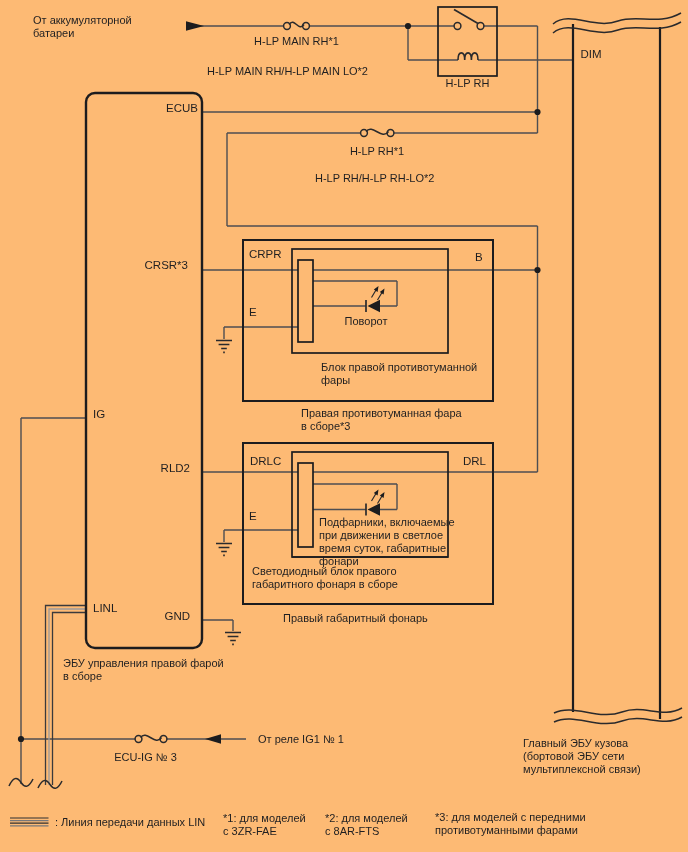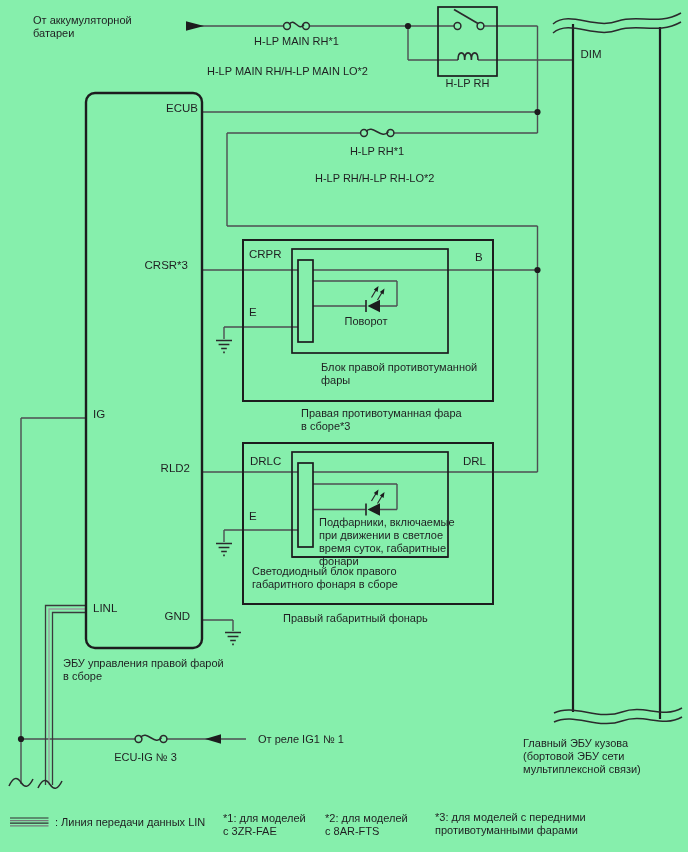--- a/index.html
+++ b/index.html
@@ -1,16 +1,16 @@
 <!DOCTYPE html>
 <html><head>
 <meta charset="utf-8">
 <style>
   html,body{margin:0;padding:0;background:#ffffff;}
-  .stage{position:relative;width:688px;height:852px;background:#86efac;overflow:hidden;
+  .stage{position:relative;width:688px;height:852px;background:#fdba74;overflow:hidden;
          font-family:"Liberation Sans", sans-serif;}
   svg{display:block;}
   text{font-family:"Liberation Sans", sans-serif;font-size:11px;fill:#1f1f21;}
   text.pin{font-size:11.5px;}
   .wire{stroke:#4d4e52;stroke-width:1.4;fill:none;}
   .wire3{stroke-width:1.3;fill:none;}
   .boxthick{stroke:#1c1c1e;stroke-width:2.4;fill:none;}
   .box{stroke:#1c1c1e;stroke-width:2;fill:none;}
   .boxthin{stroke:#1c1c1e;stroke-width:1.7;fill:none;}
   .sym{stroke:#2a2a2c;stroke-width:1.5;fill:none;}

